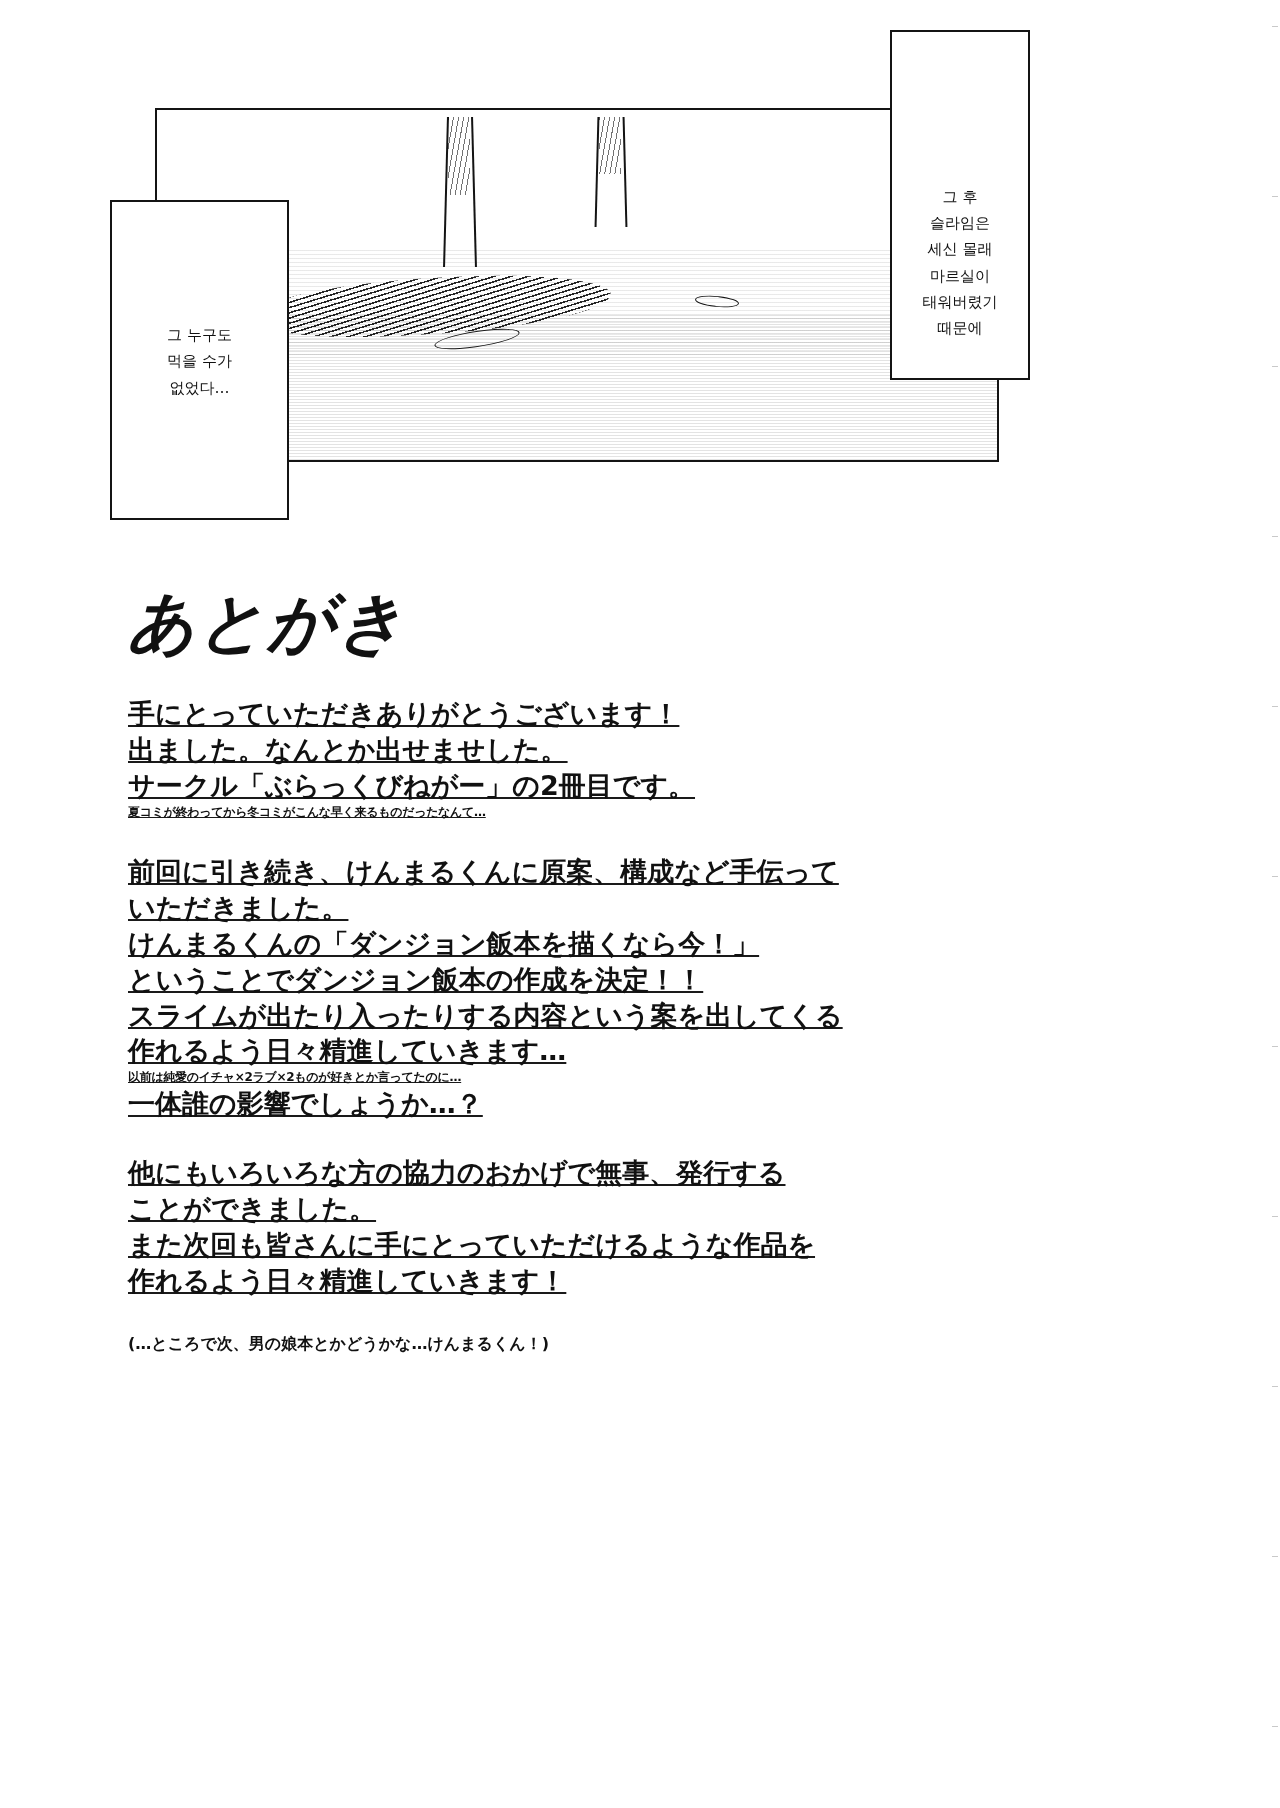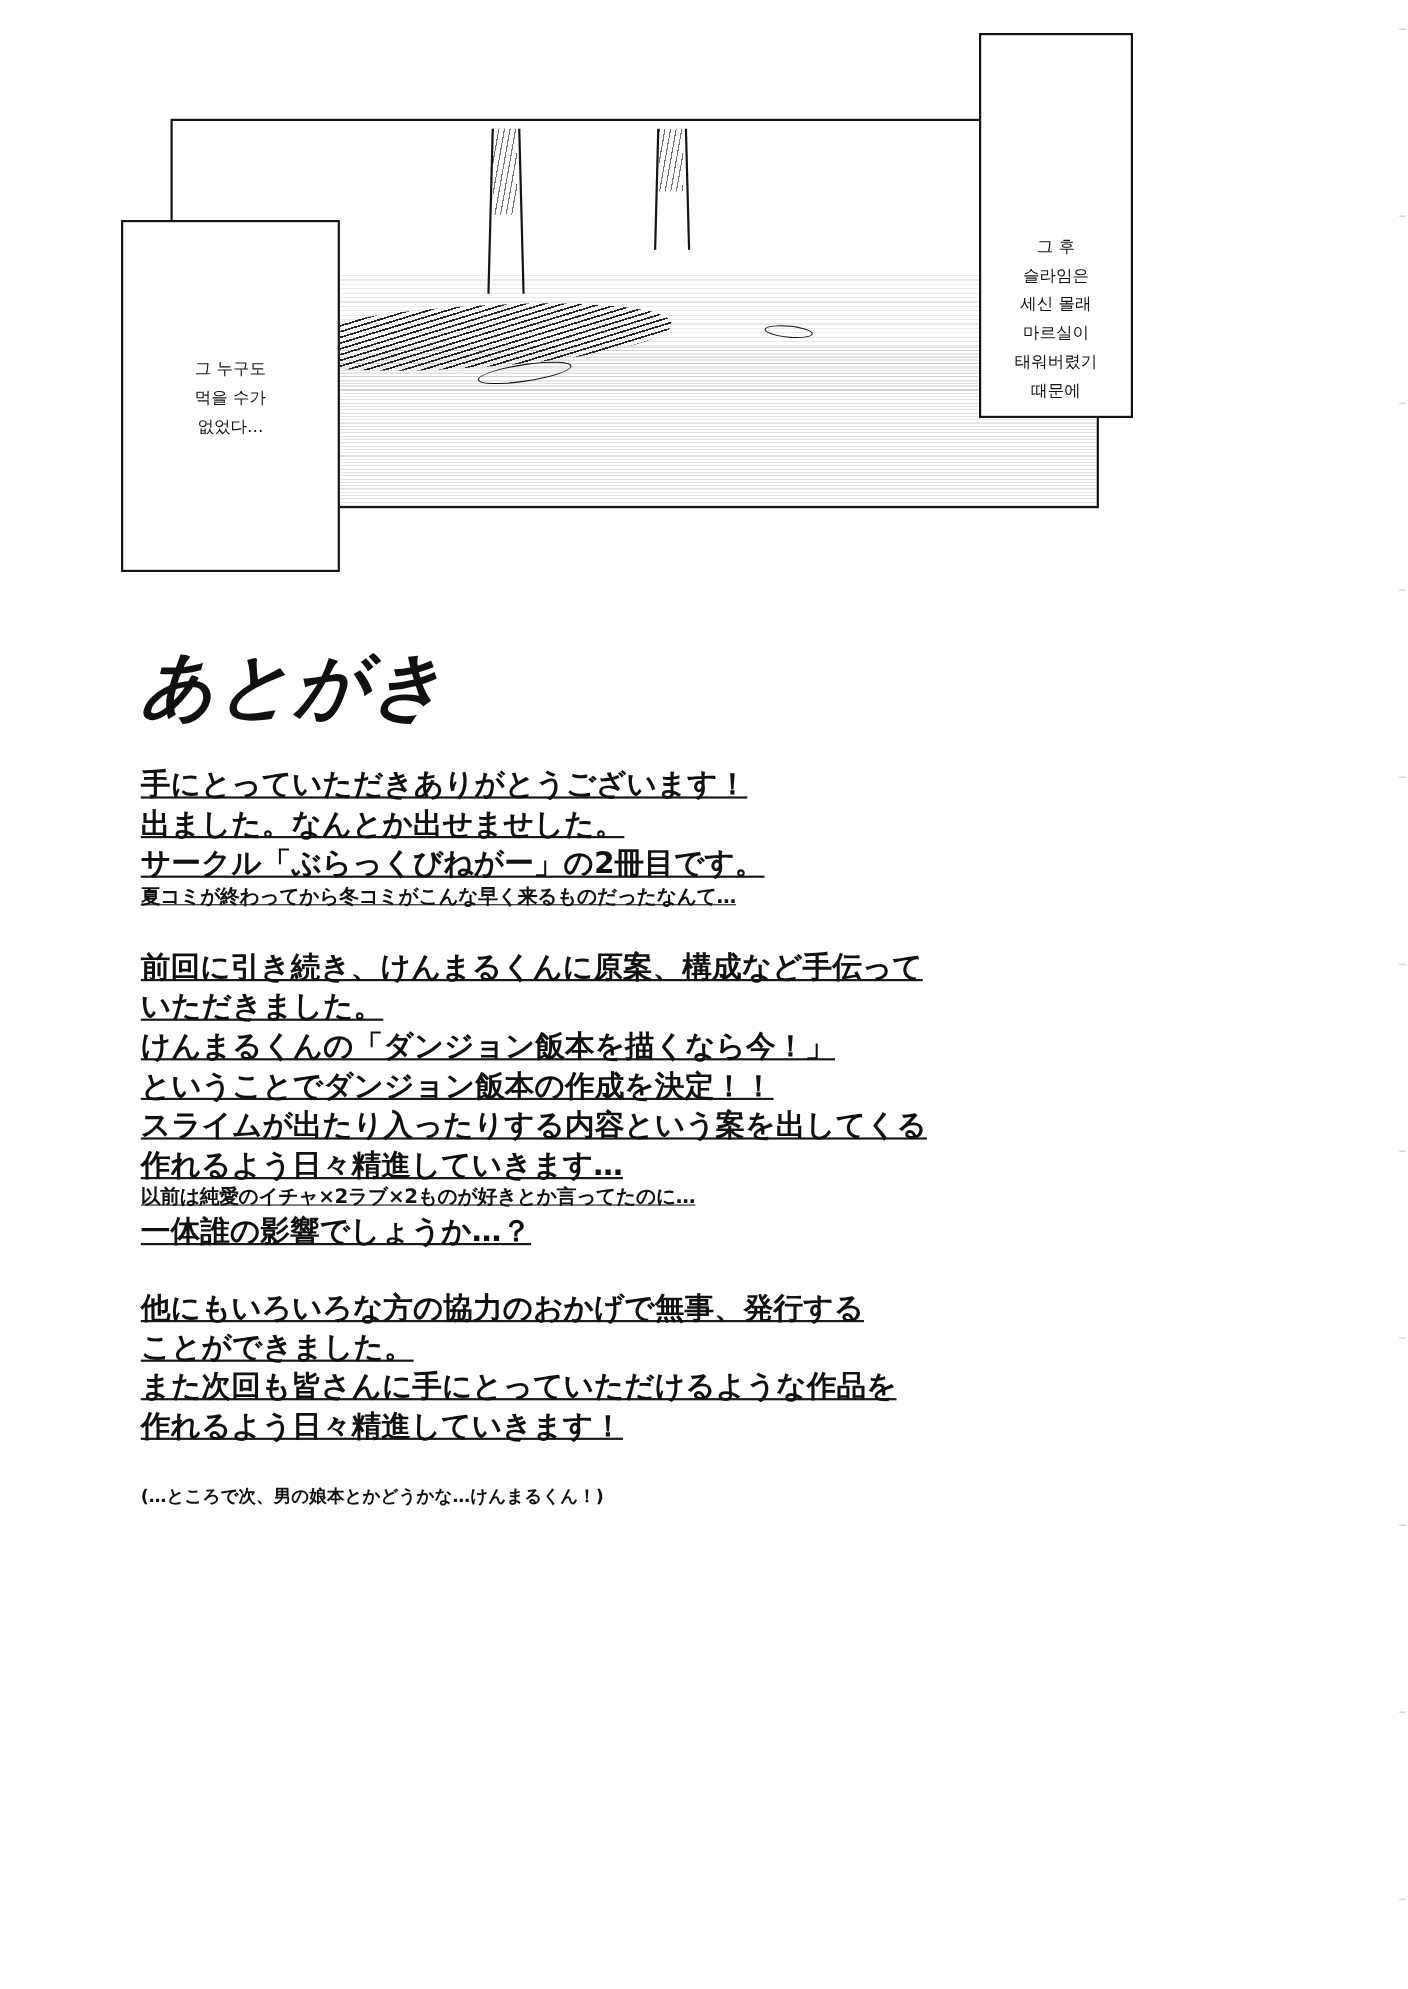--- a/index.html
+++ b/index.html
@@ -165,32 +165,32 @@
     font-family: "DejaVu Sans", sans-serif;
     font-size: 15px;
     line-height: 1.75;
     color: #111111;
     white-space: pre-line;
   }
 
   .bubble-left {
     left: 0px;
     top: 170px;
-    width: 199px;
+    width: 179px;
     height: 320px;
     align-items: flex-start;
   }
   .bubble-left p { margin-top: 110px; }
 
   .bubble-right {
     left: 780px;
     top: 0px;
     width: 140px;
     height: 350px;
-    align-items: flex-end;
+    align-items: center;
   }
   .bubble-right p { margin-top: 115px; }
 
   
   .afterword {
     position: absolute;
     left: 128px;
     top: 590px;
     width: 1020px;
   }
@@ -212,21 +212,21 @@
   }
   .aw-line {
     font-family: "DejaVu Sans", sans-serif;
     font-weight: bold;
     font-size: 27px;
     line-height: 1.33;
     color: #111111;
     white-space: pre;
   }
   .aw-line.small {
-    font-size: 18px;
+    font-size: 12px;
     line-height: 1.35;
     letter-spacing: -0.3px;
   }
   .aw-line.tiny {
     font-size: 16px;
     font-weight: bold;
     line-height: 1.4;
   }
 
   .aw-sig {

